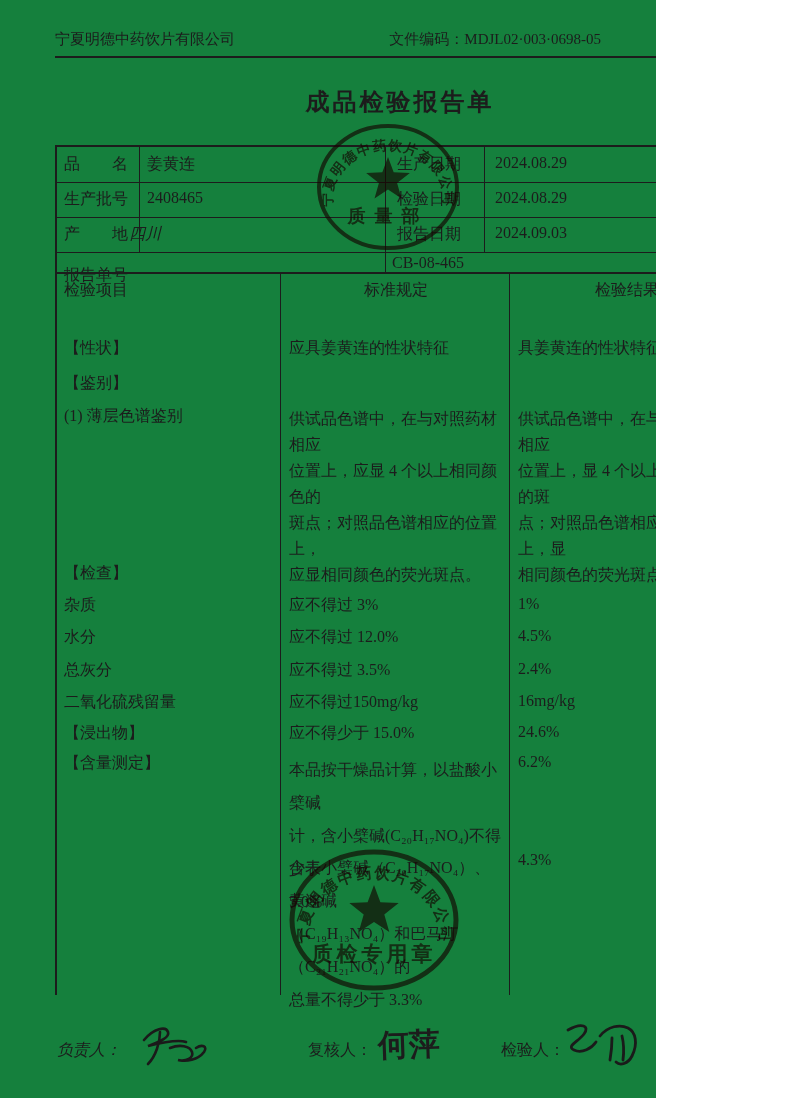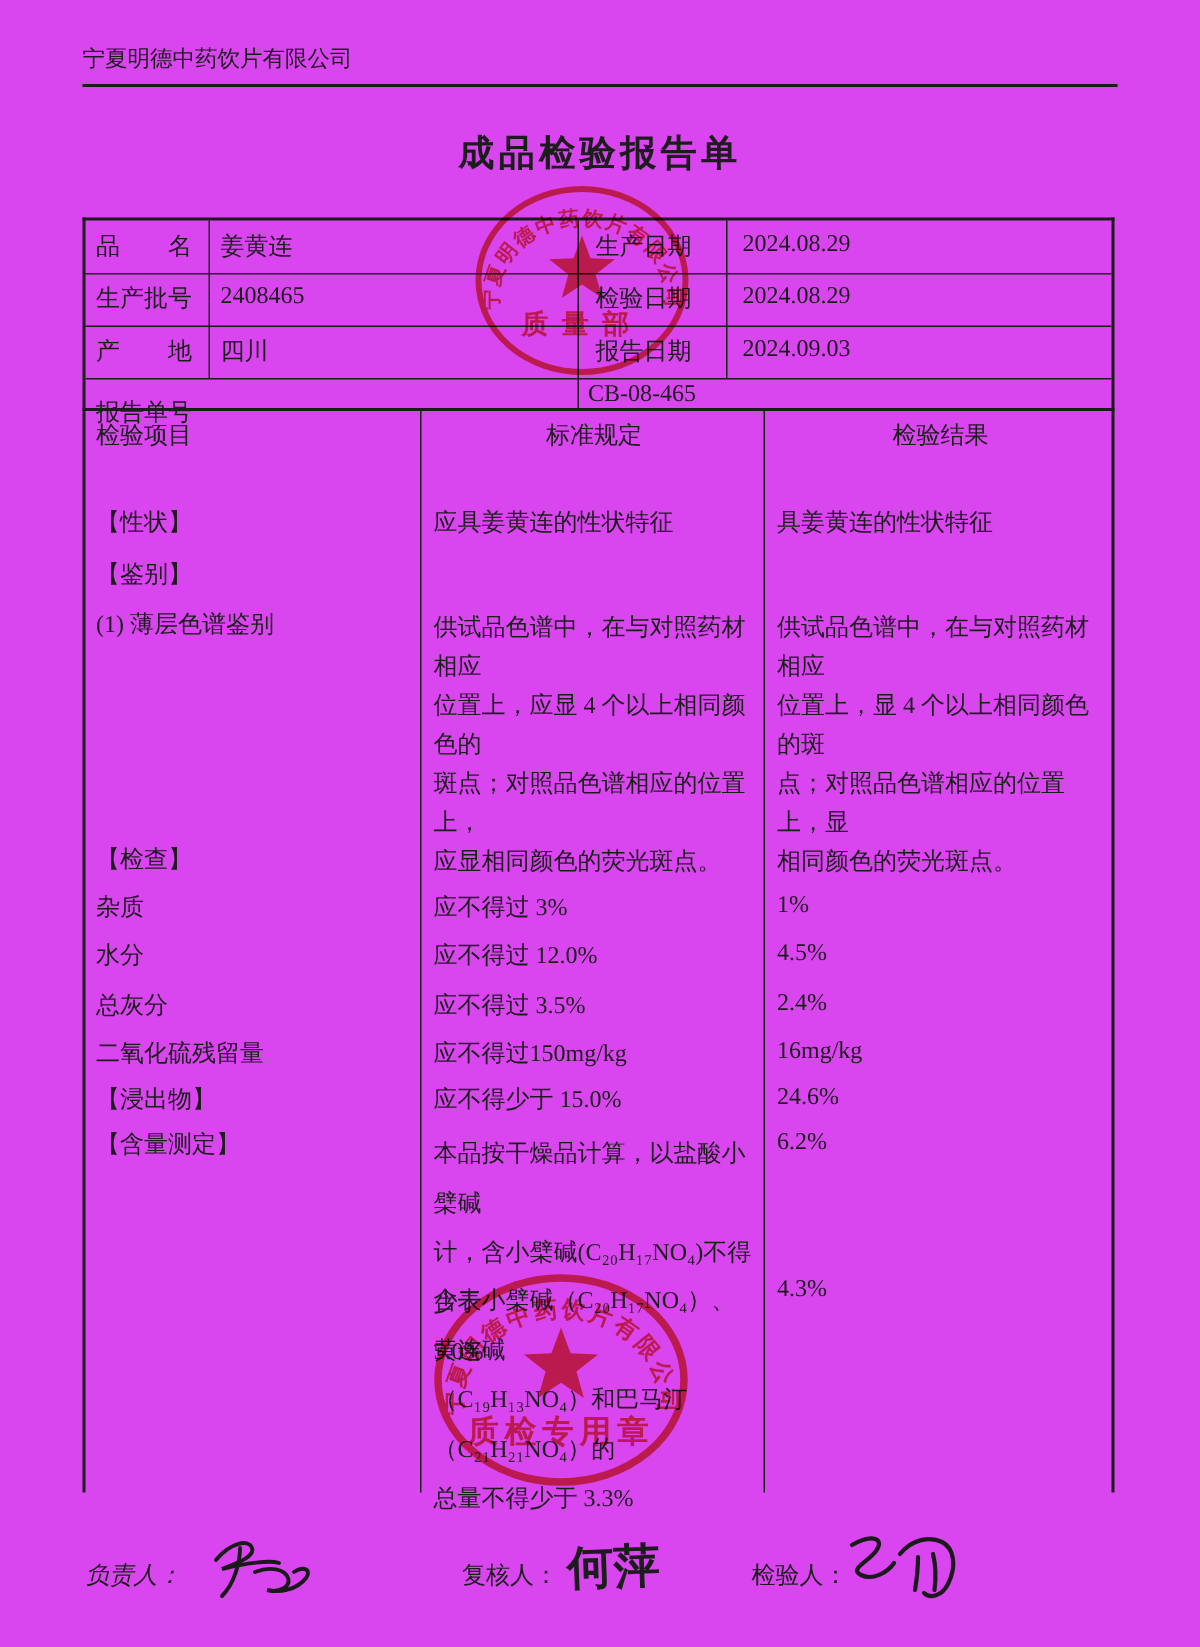--- a/index.html
+++ b/index.html
@@ -1,17 +1,17 @@
 <!DOCTYPE html>
 <html><head>
 <meta charset="utf-8">
 <style>
   html,body{margin:0;padding:0;background:#ffffff;}
   .page{
-    position:relative;width:800px;height:1098px;background:#d946ef;
+    position:relative;width:656px;height:1098px;background:#15803d;
     font-family:"Liberation Serif","DejaVu Serif",serif;color:#1c1c1c;overflow:hidden;
   }
   .abs{position:absolute;}
   
   .company{left:55px;top:30px;font-size:15px;}
   .doccode{right:55px;top:30px;font-size:15px;}
   .headrule{left:55px;top:56px;width:690px;height:2px;background:#1c1c1c;}
   .title{left:0;top:86px;width:800px;text-align:center;font-size:24px;font-weight:bold;letter-spacing:3px;}
   
   .info-table{left:55px;top:145px;width:688px;height:127px;border:2px solid #1c1c1c;border-bottom:none;box-sizing:border-box;}
@@ -39,20 +39,21 @@
   .sig-name{top:1024px;font-size:31px;font-weight:bold;transform:rotate(-2deg);font-family:"Liberation Serif","DejaVu Serif",serif;}
   
   .stamp{mix-blend-mode:multiply;opacity:.88;}
 </style>
 </head>
 <body>
 
 <div class="page">
 
   <div class="abs company">宁夏明德中药饮片有限公司</div>
+  <div class="abs doccode">文件编码：MDJL02·003·0698-05</div>
   <div class="abs headrule"></div>
   <div class="abs title">成品检验报告单</div>
 
   <div class="abs info-table">
     <div class="hline" style="top:35px;"></div>
     <div class="hline" style="top:70px;"></div>
     <div class="hline" style="top:105px;"></div>
     <div class="vline" style="left:82px;height:105px;"></div>
     <div class="vline" style="left:328px;height:127px;"></div>
     <div class="vline" style="left:427px;height:105px;"></div>
@@ -61,21 +62,21 @@
     <div class="info-cell" style="left:90px;top:7px;">姜黄连</div>
     <div class="info-cell" style="left:340px;top:7px;">生产日期</div>
     <div class="info-cell" style="left:438px;top:7px;">2024.08.29</div>
 
     <div class="info-cell" style="left:7px;top:42px;"><span class="jlabel">生产批号</span></div>
     <div class="info-cell" style="left:90px;top:42px;">2408465</div>
     <div class="info-cell" style="left:340px;top:42px;">检验日期</div>
     <div class="info-cell" style="left:438px;top:42px;">2024.08.29</div>
 
     <div class="info-cell" style="left:7px;top:77px;"><span class="jlabel">产地</span></div>
-    <div class="info-cell" style="left:90px;top:77px;">四川</div>
+    <div class="info-cell" style="left:72px;top:77px;font-style:italic;">四川</div>
     <div class="info-cell" style="left:340px;top:77px;">报告日期</div>
     <div class="info-cell" style="left:438px;top:77px;">2024.09.03</div>
 
     <div class="info-cell" style="left:7px;top:118px;">报告单号</div>
     <div class="info-cell" style="left:335px;top:107px;">CB-08-465</div>
   </div>
 
   <div class="abs insp-table">
     <div class="vline" style="left:223px;height:100%;"></div>
     <div class="vline" style="left:452px;height:100%;"></div>

